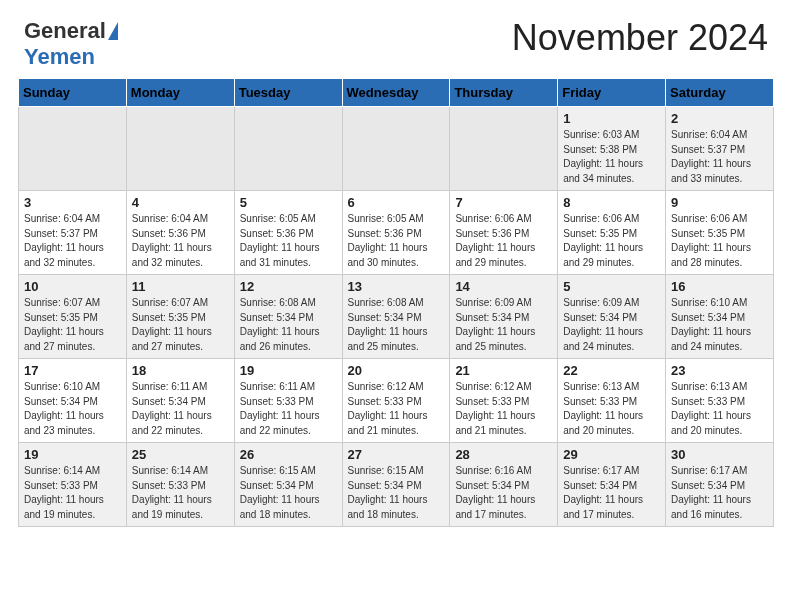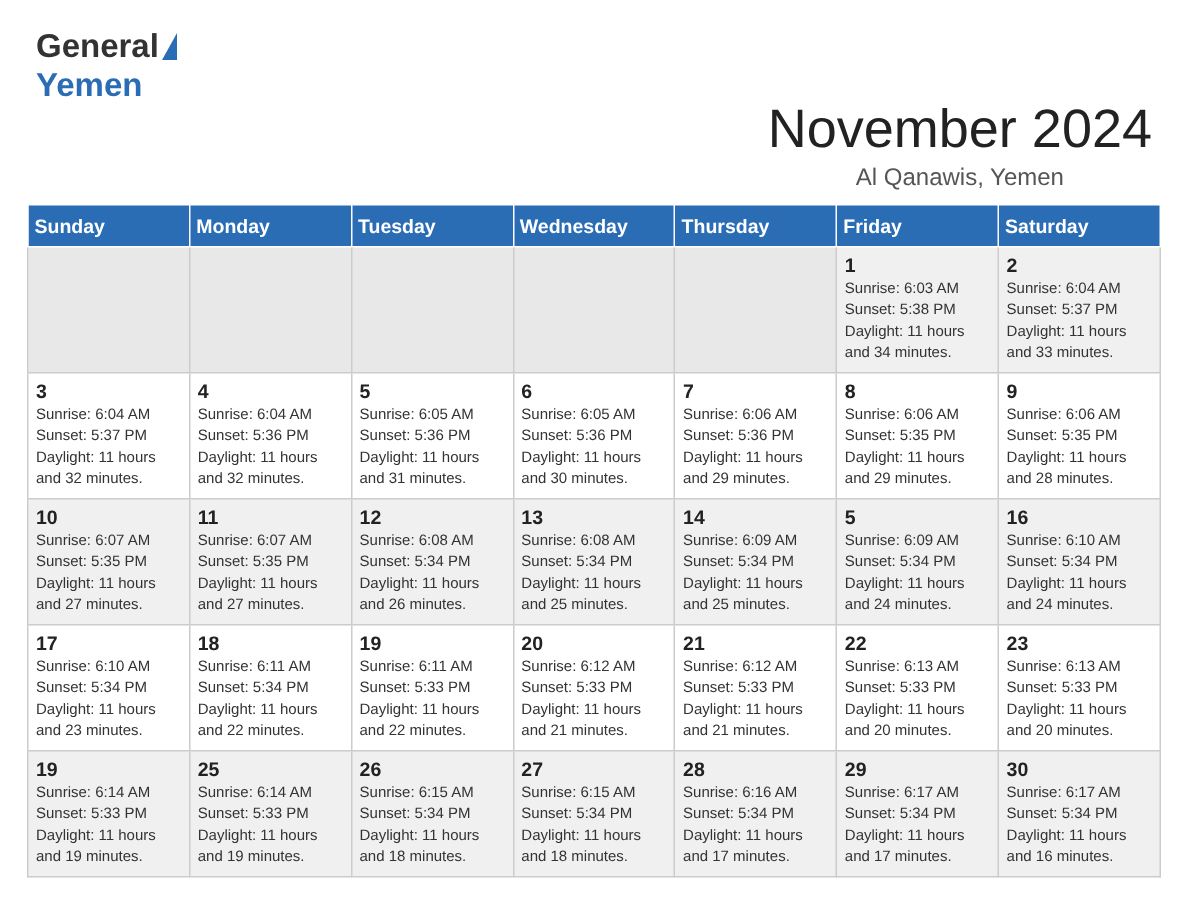--- a/index.html
+++ b/index.html
@@ -39,43 +39,42 @@
     .logo-icon {
       width: 0;
       height: 0;
       border-left: 10px solid transparent;
       border-bottom: 18px solid #2a6db5;
       margin-left: 2px;
       margin-bottom: 0px;
       display: inline-block;
     }
     .title-block {
-      text-align: center;
-      margin-top: 48px;
+      text-align: left;
     }
     .month-title {
       font-size: 36px;
       font-weight: normal;
       color: #222;
       line-height: 1.1;
     }
     .location {
       font-size: 16px;
       color: #555;
       margin-top: 4px;
     }
     .calendar {
       margin: 0 18px 10px 18px;
       border-collapse: collapse;
       width: calc(100% - 36px);
       table-layout: fixed;
     }
     .calendar th {
       background: #2a6db5;
-      color: #ffffff;
+      color: #000000;
       font-size: 13px;
       font-weight: bold;
       padding: 6px 4px;
       text-align: left;
       border: 1px solid #fff;
     }
     .calendar td {
       border: 1px solid #ccc;
       vertical-align: top;
       padding: 4px 5px;
@@ -111,21 +110,20 @@
 <div class="header">
   <div class="logo">
     <div class="logo-text">
       <span class="logo-general">General</span>
       <span class="logo-icon"></span>
     </div>
     <span class="logo-blue">Yemen</span>
   </div>
   <div class="title-block">
     <div class="month-title">November 2024</div>
-    <div class="location">Al Qanawis, Yemen</div>
   </div>
 </div>
 
 <table class="calendar" id="cal-table">
   <thead id="cal-head">
       <tr>
         <th>Sunday</th>
         <th>Monday</th>
         <th>Tuesday</th>
         <th>Wednesday</th>

